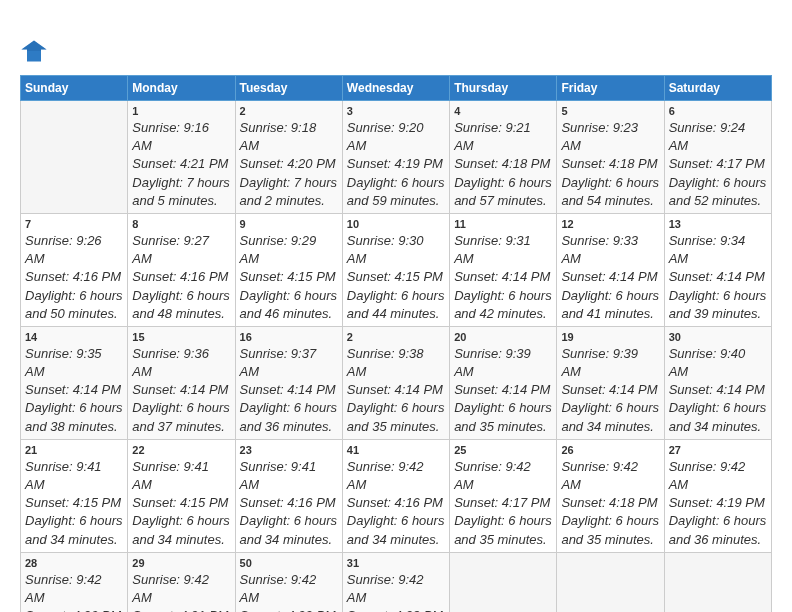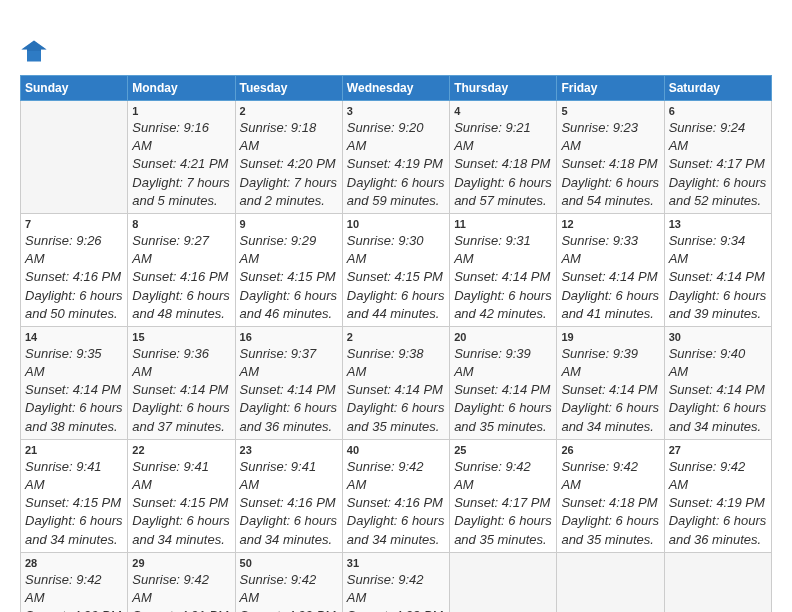--- a/index.html
+++ b/index.html
@@ -218,21 +218,21 @@
           </td>
           <td>
             <span class="day-number">22</span>
             <div class="day-info">Sunrise: 9:41 AM<br>Sunset: 4:15 PM<br>Daylight: 6 hours and 34 minutes.</div>
           </td>
           <td>
             <span class="day-number">23</span>
             <div class="day-info">Sunrise: 9:41 AM<br>Sunset: 4:16 PM<br>Daylight: 6 hours and 34 minutes.</div>
           </td>
           <td>
-            <span class="day-number">40</span>
+            <span class="day-number">41</span>
             <div class="day-info">Sunrise: 9:42 AM<br>Sunset: 4:16 PM<br>Daylight: 6 hours and 34 minutes.</div>
           </td>
           <td>
             <span class="day-number">25</span>
             <div class="day-info">Sunrise: 9:42 AM<br>Sunset: 4:17 PM<br>Daylight: 6 hours and 35 minutes.</div>
           </td>
           <td>
             <span class="day-number">26</span>
             <div class="day-info">Sunrise: 9:42 AM<br>Sunset: 4:18 PM<br>Daylight: 6 hours and 35 minutes.</div>
           </td>

